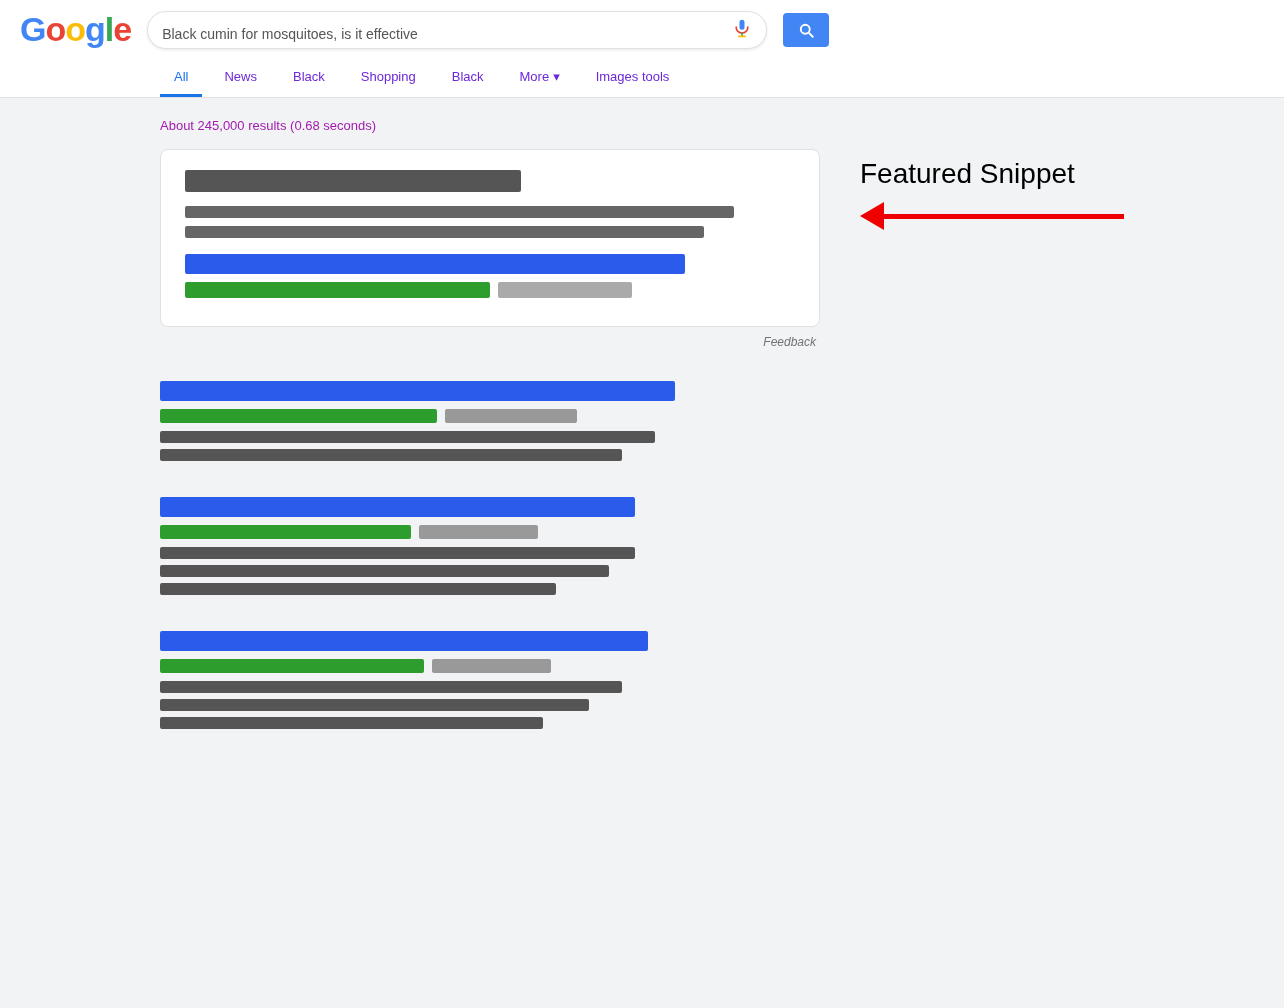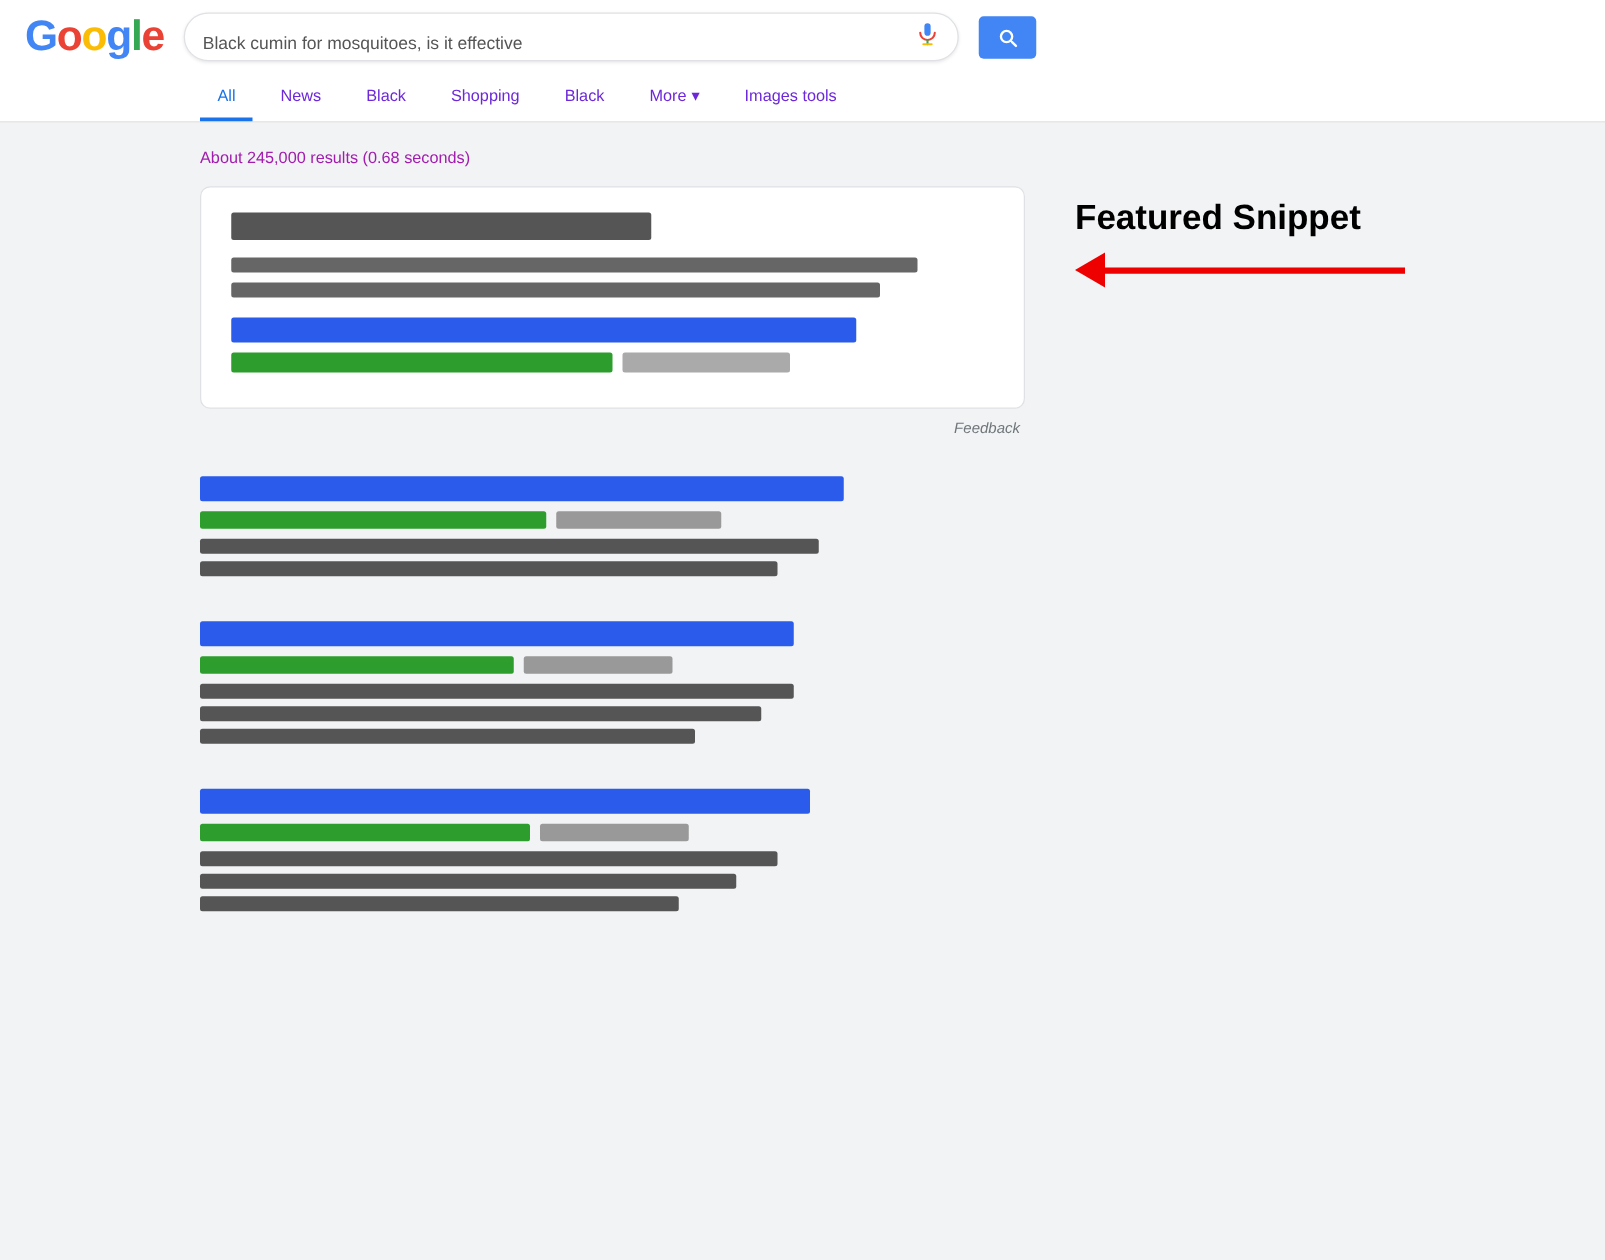--- a/index.html
+++ b/index.html
@@ -173,21 +173,21 @@
     }
 
     
     .search-result {
       margin-bottom: 36px;
     }
 
     
     #featured-label {
       font-size: 28px;
-      font-weight: bold;
+      font-weight: normal;
       color: #000;
       margin-bottom: 12px;
     }
 
     
     #arrow-container {
       display: flex;
       align-items: center;
       margin-top: 8px;
     }

